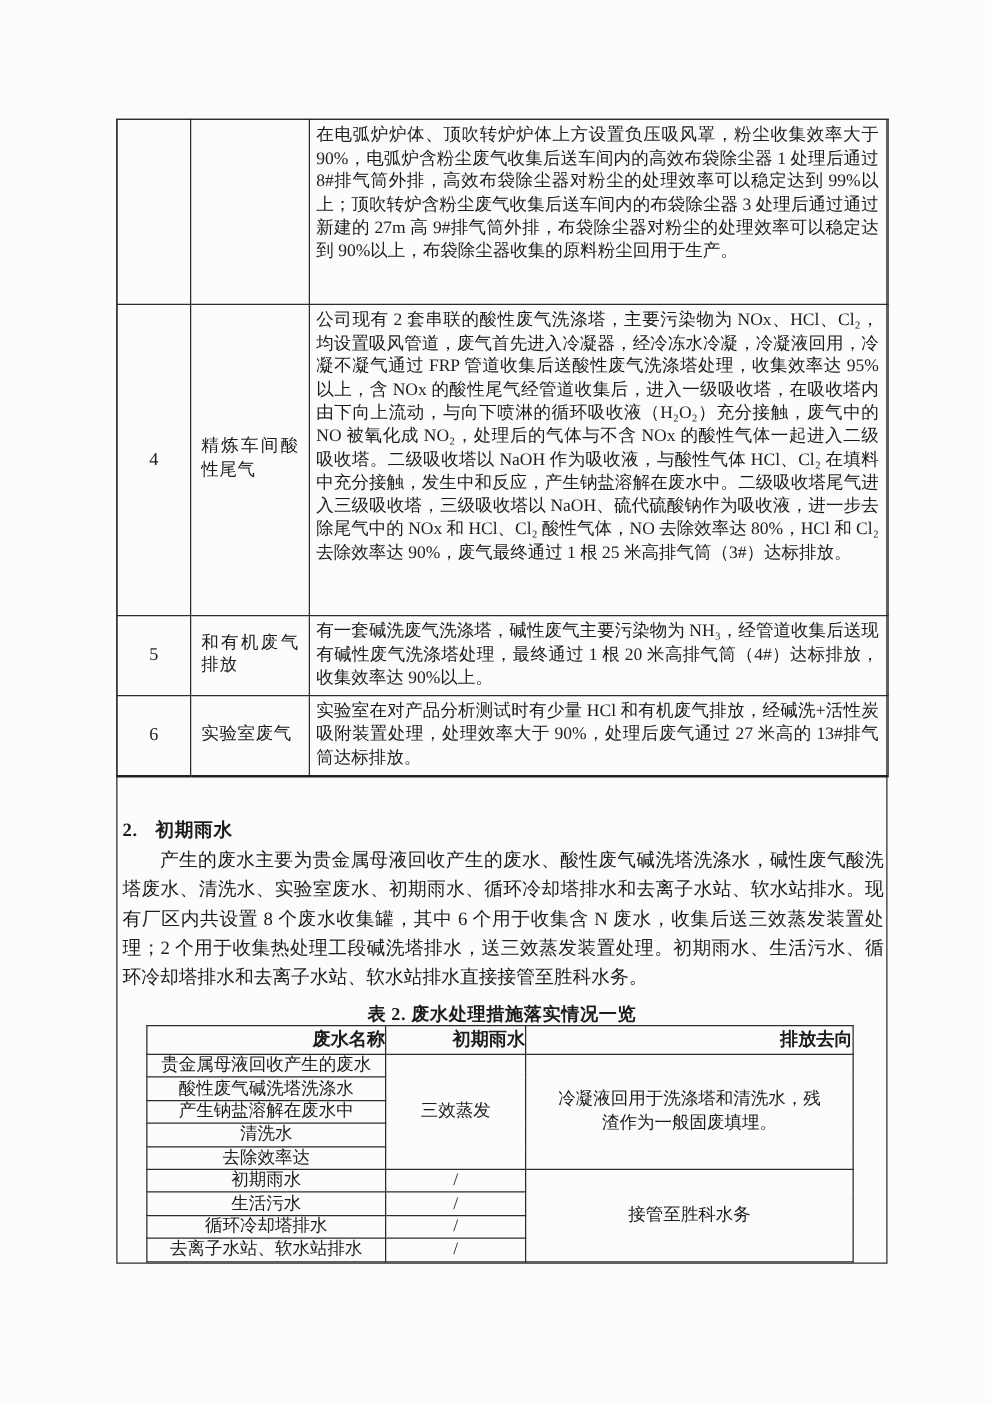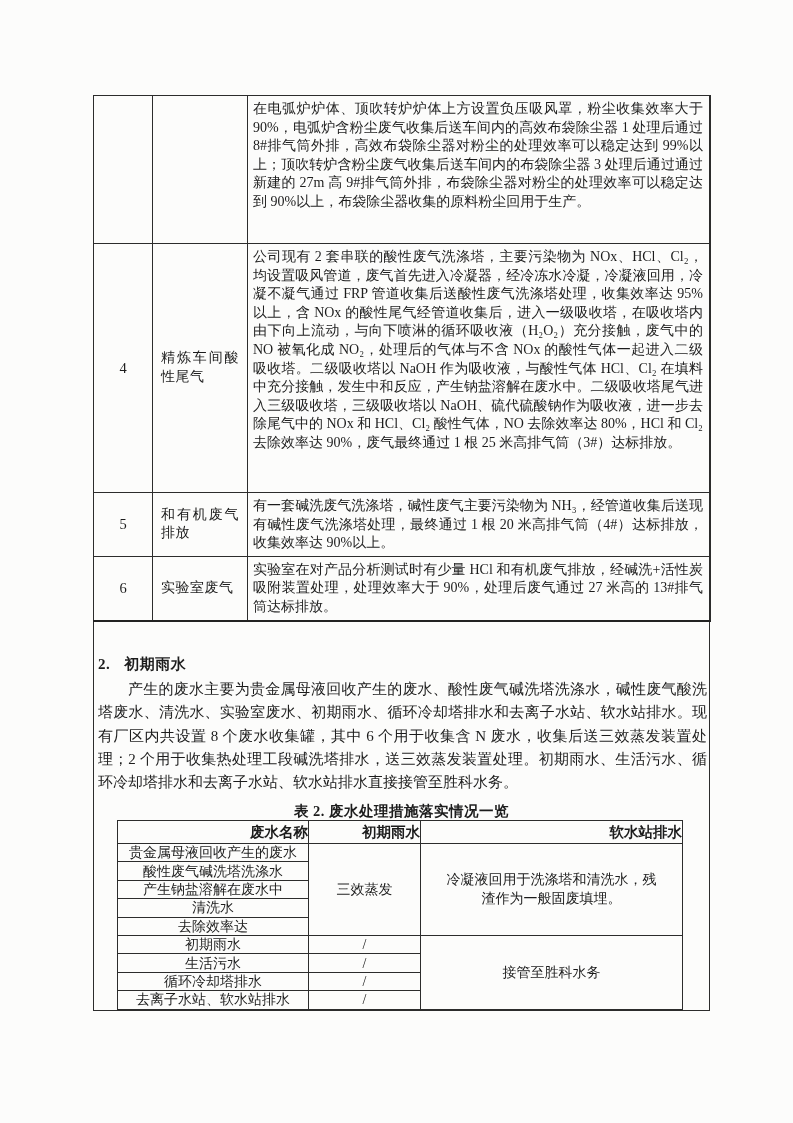--- a/index.html
+++ b/index.html
@@ -144,21 +144,21 @@
   </div>
   <p class="para">产生的废水主要为贵金属母液回收产生的废水、酸性废气碱洗塔洗涤水，碱性废气酸洗塔废水、清洗水、实验室废水、初期雨水、循环冷却塔排水和去离子水站、软水站排水。现有厂区内共设置 8 个废水收集罐，其中 6 个用于收集含 N 废水，收集后送三效蒸发装置处理；2 个用于收集热处理工段碱洗塔排水，送三效蒸发装置处理。初期雨水、生活污水、循环冷却塔排水和去离子水站、软水站排水直接接管至胜科水务。</p>
 
   <div class="t2cap">表 2.  废水处理措施落实情况一览</div>
 
   <table class="w-table">
     <tbody>
       <tr class="wh">
         <td class="w-name">废水名称</td>
         <td class="w-treat">初期雨水</td>
-        <td class="w-dest">软水站排水</td>
+        <td class="w-dest">排放去向</td>
       </tr>
       <tr class="wr">
         <td>贵金属母液回收产生的废水</td>
         <td rowspan="5">三效蒸发</td>
         <td rowspan="5" class="dest">冷凝液回用于洗涤塔和清洗水，残渣作为一般固废填埋。</td>
       </tr>
       <tr class="wr">
         <td>酸性废气碱洗塔洗涤水</td>
       </tr>
       <tr class="wr">

